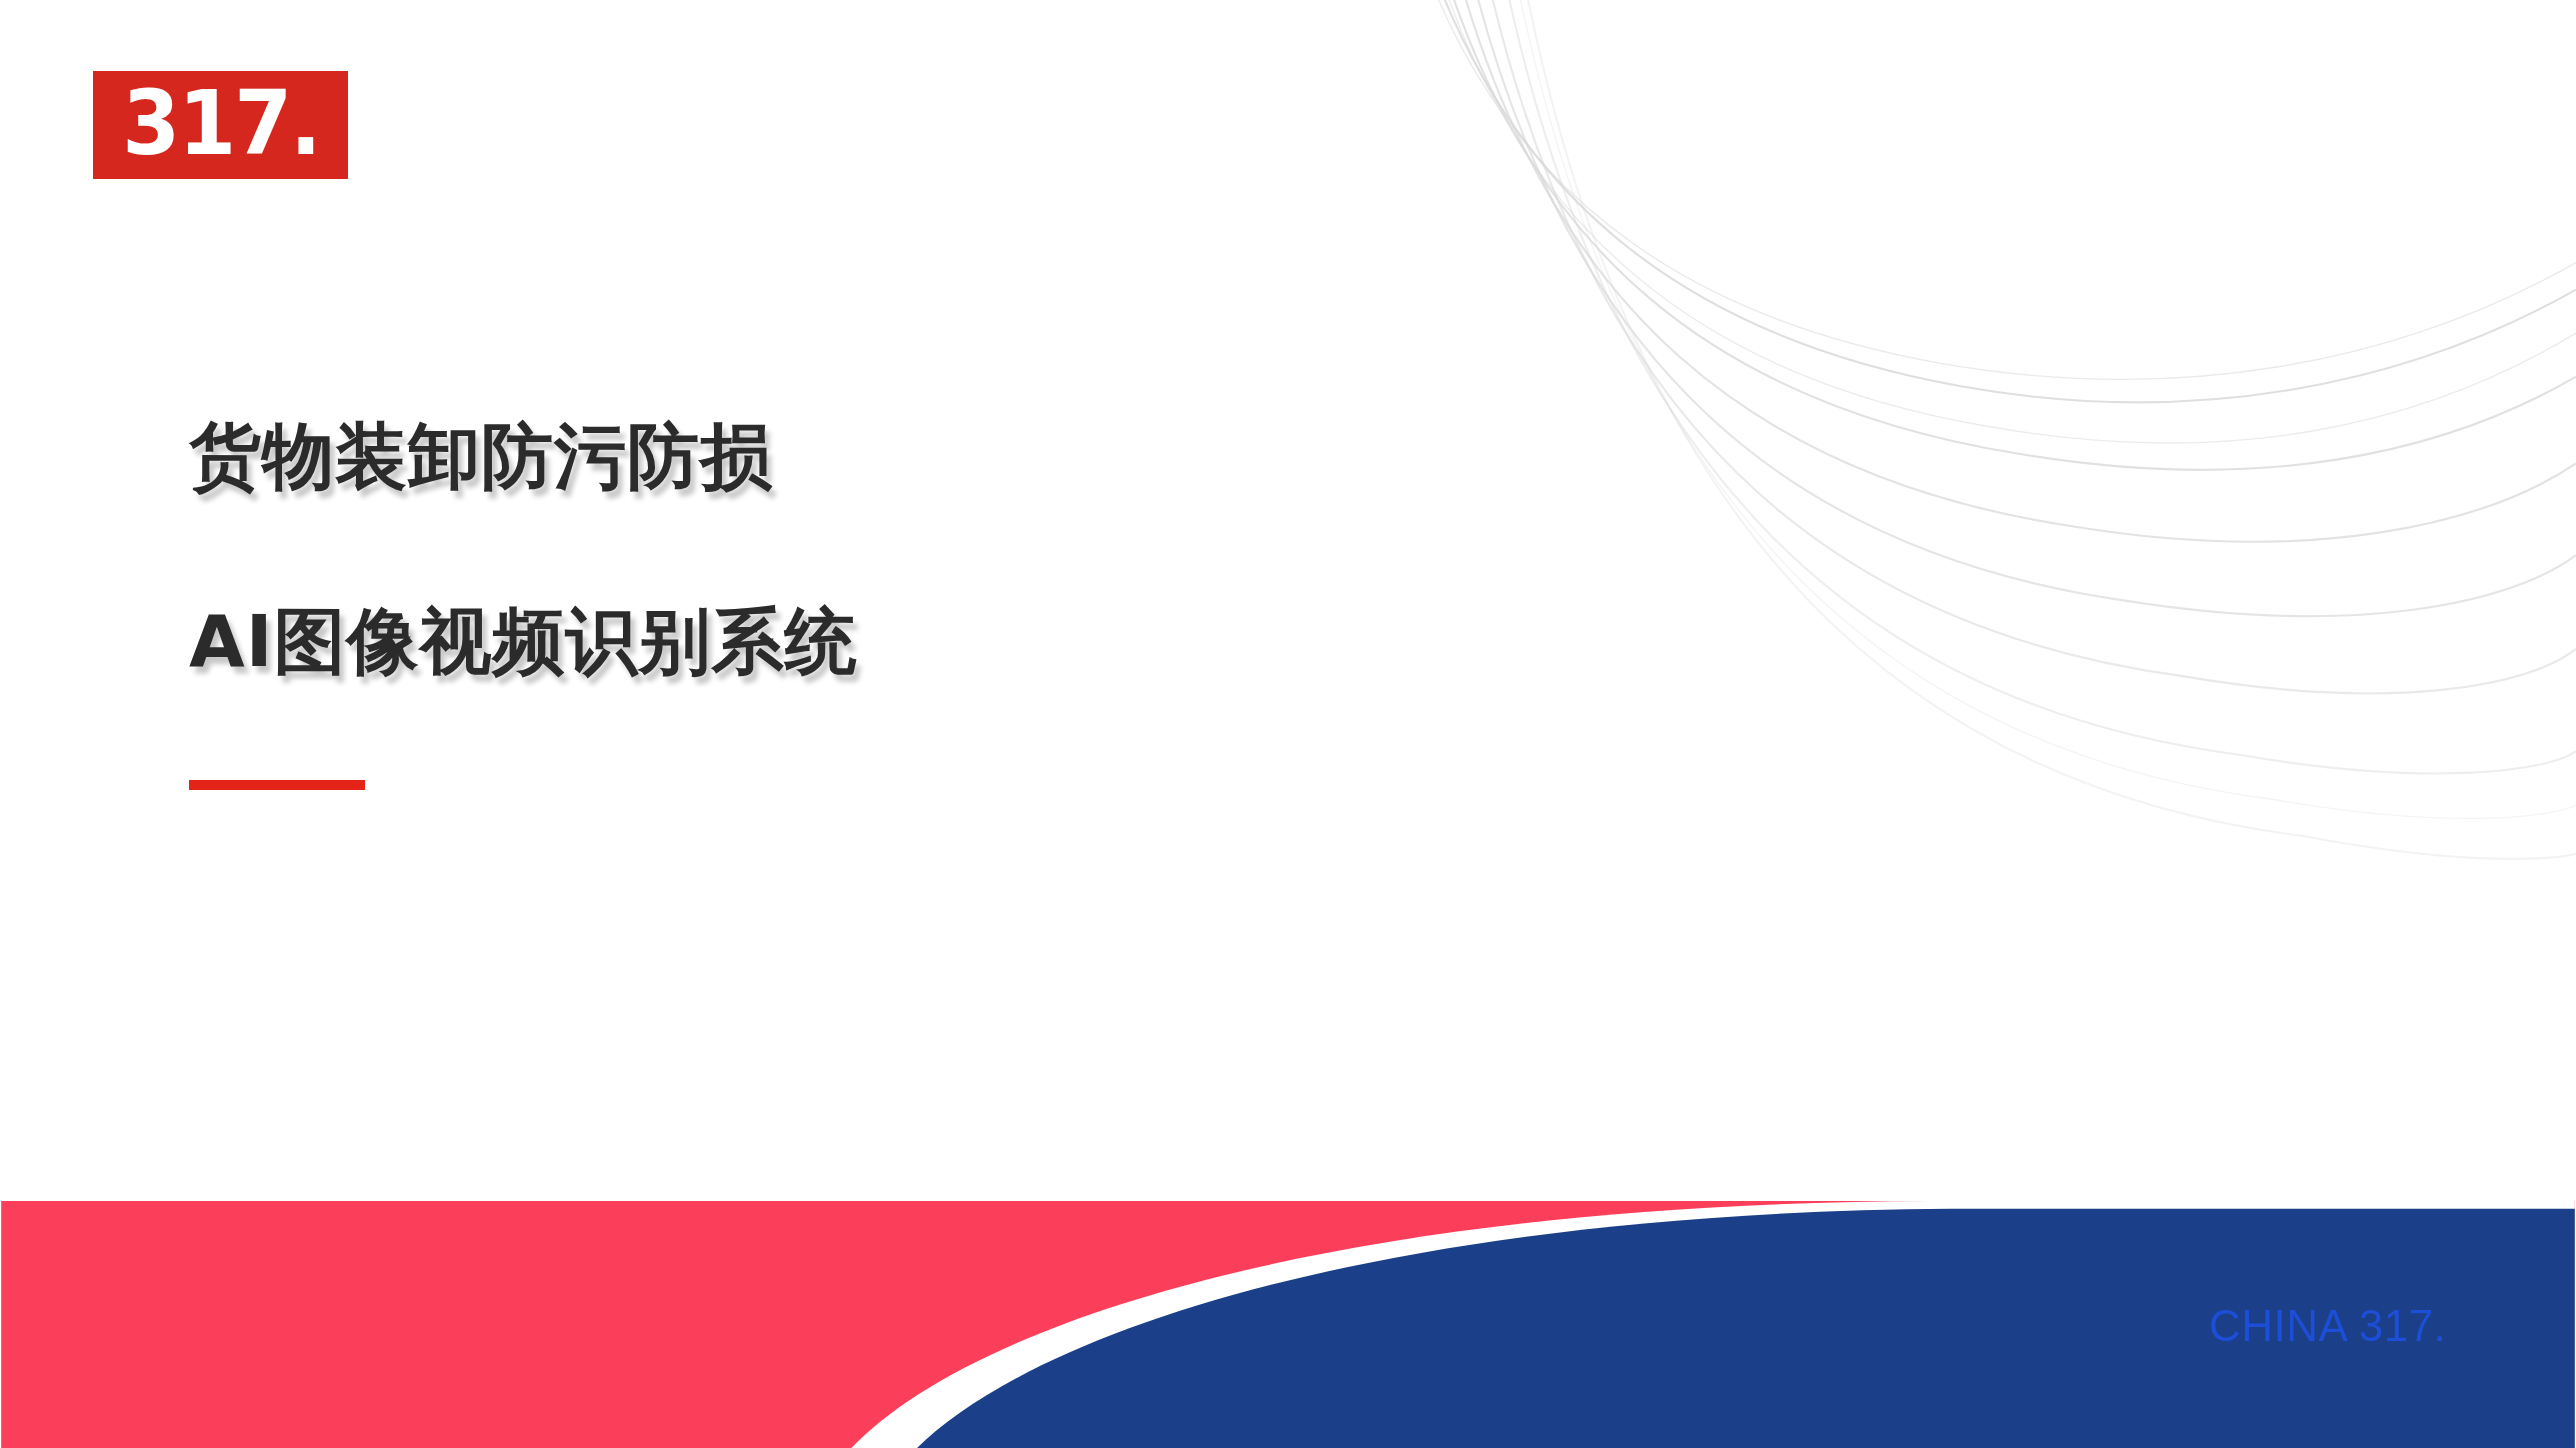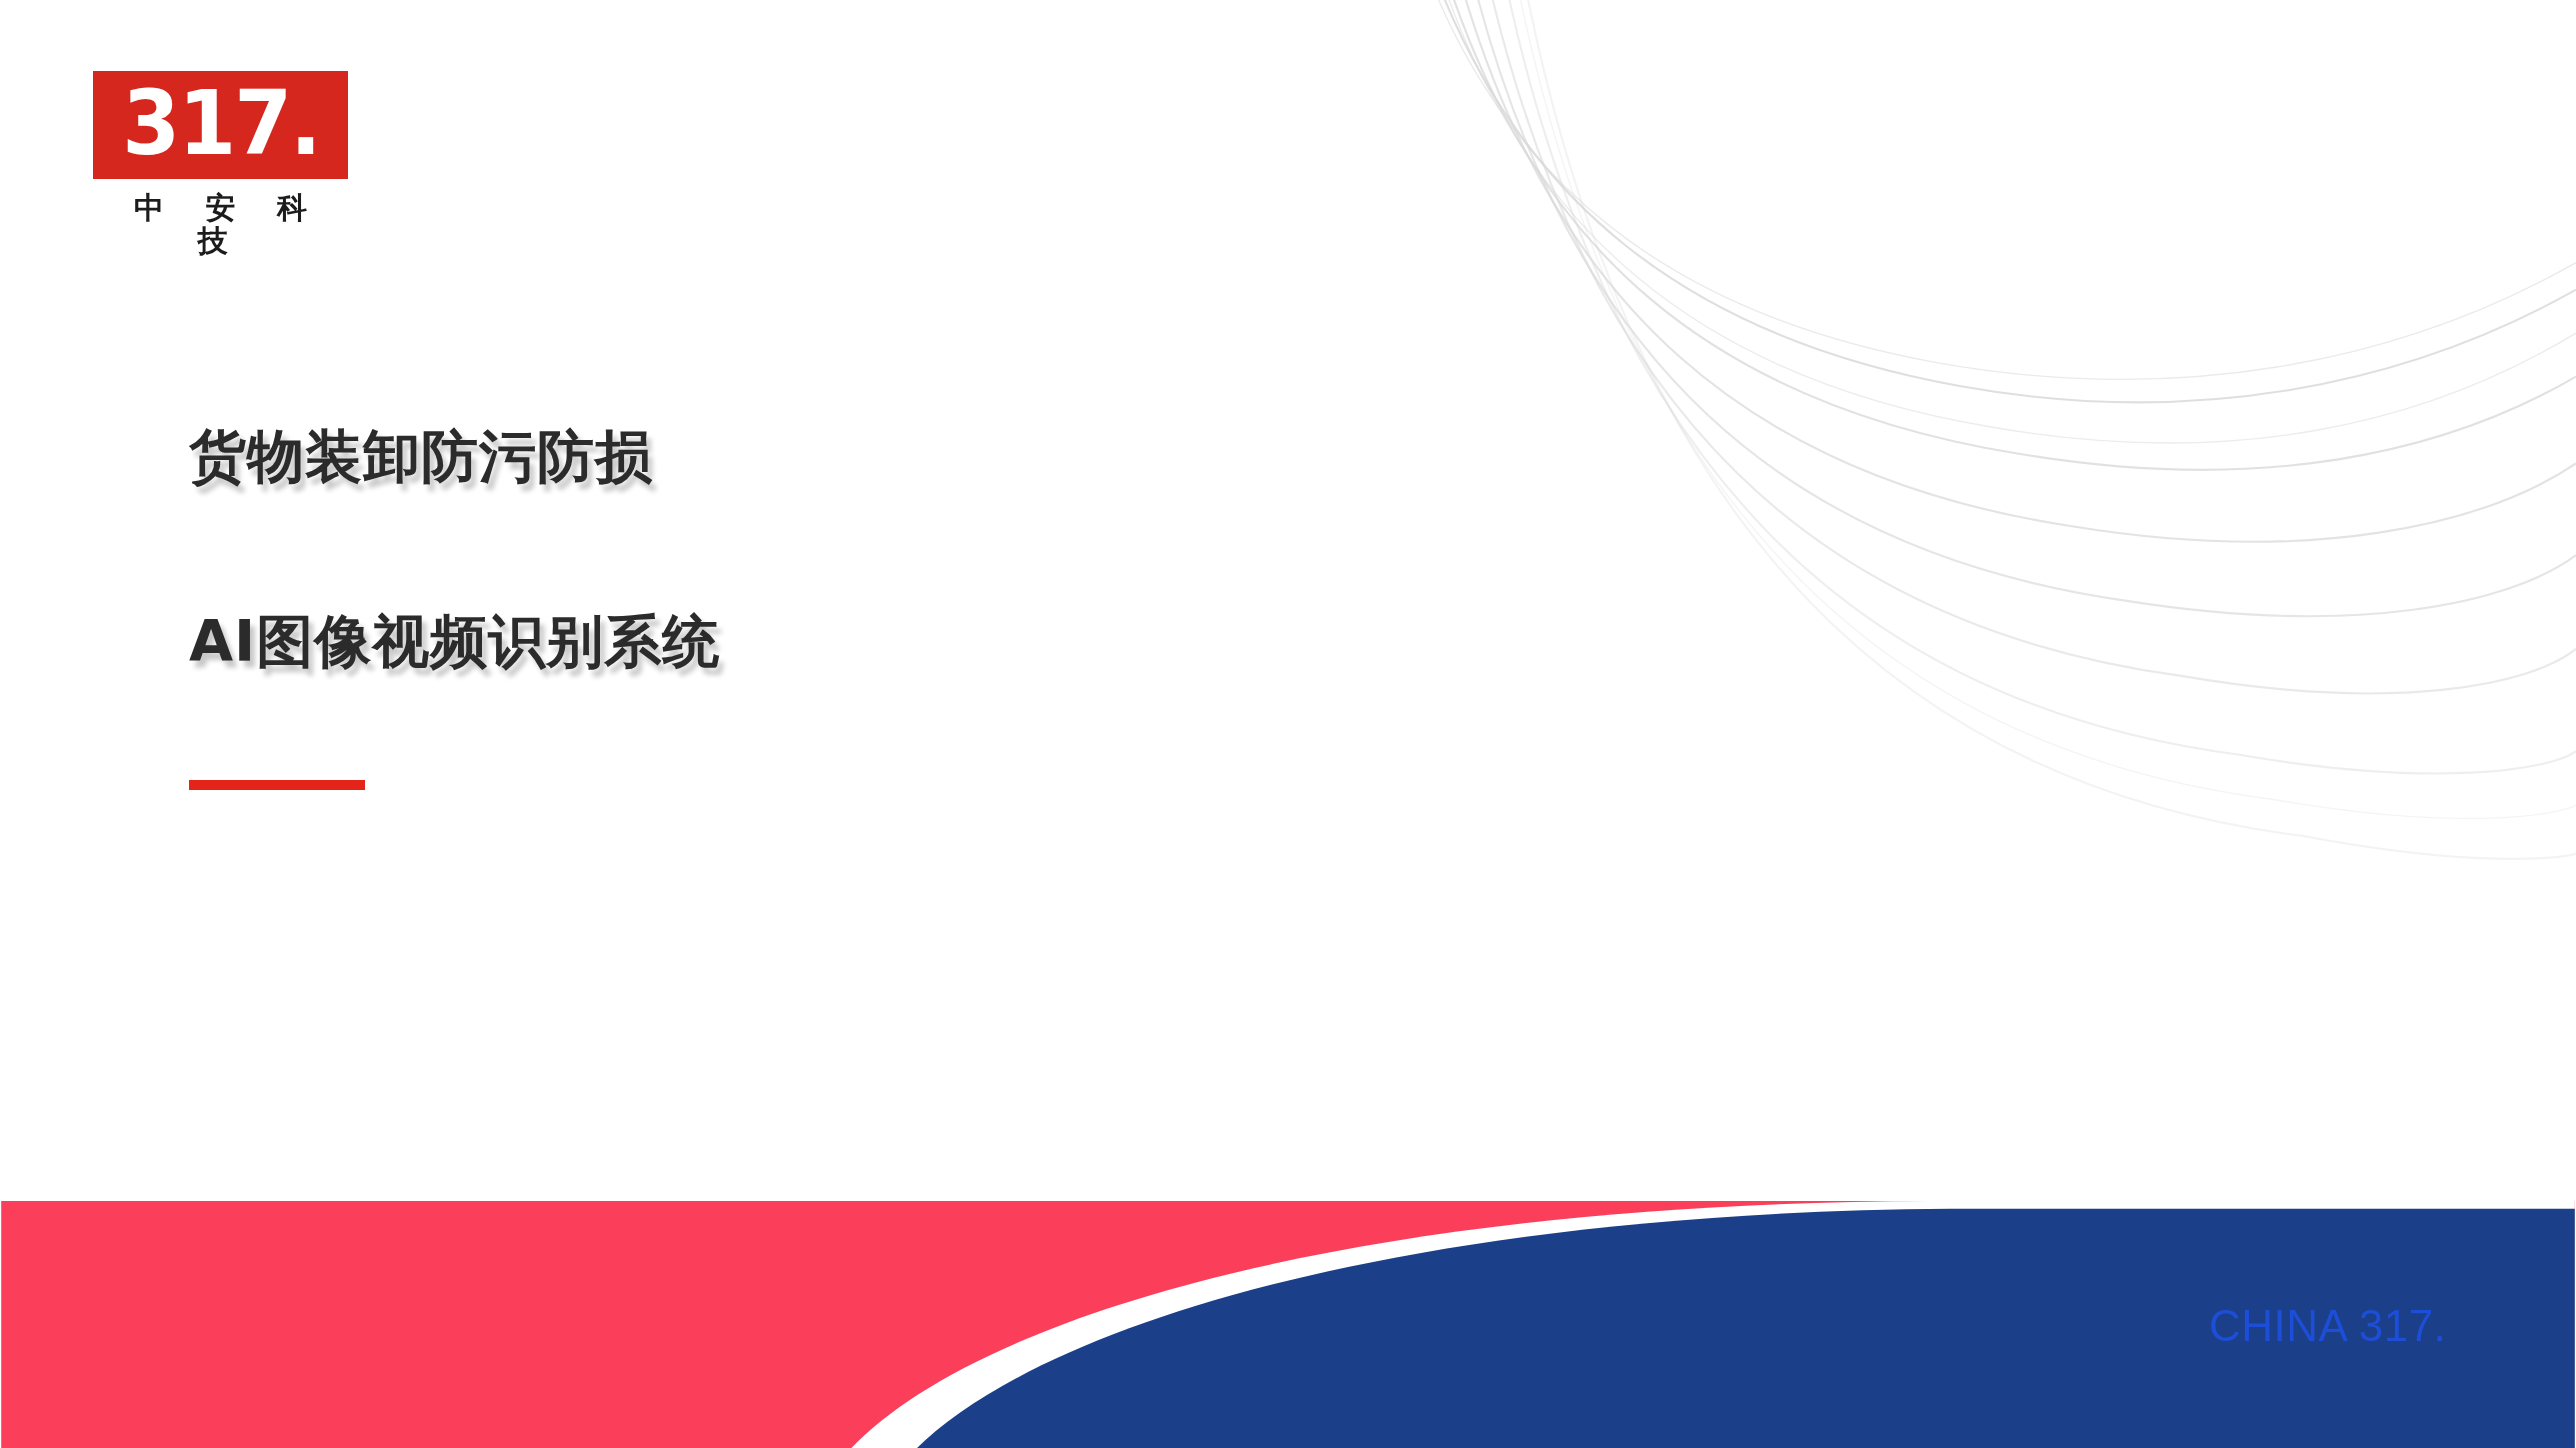--- a/index.html
+++ b/index.html
@@ -70,21 +70,21 @@
   #headline {
     position: absolute;
     left: 189px;
     top: 404px;
     width: 1352px;
   }
   .title-line {
     color: #2b2b2b;
     font-family: "DejaVu Sans", "Liberation Sans", sans-serif;
     font-weight: 700;
-    font-size: 57px;
+    font-size: 72px;
     line-height: 104px;
     letter-spacing: 1px;
     white-space: nowrap;
     text-shadow: 4.8px 6.8px 4.8px rgba(0,0,0,0.22);
   }
   #title-line-2 { margin-top: 81px; }
 
   #rule {
     position: absolute;
     left: 189px;
@@ -152,21 +152,20 @@
         <path d="M156,-40 C 246,240 432,392 730,442 C 980,486 1180,440 1337,345" opacity="0.5"></path>
         <path d="M236,-40 C 345,532 630,778 1024,828 C 1208,860 1312,846 1337,834" opacity="0.28"></path>
       </g>
     </svg>
   </div>
 
   <div id="logo">
     <div id="logo-mark">
       <span id="logo-mark-text">317.</span>
     </div>
-    <div id="logo-sub">中 安 科 技</div>
   </div>
 
   <div id="headline">
     <div class="title-line" id="title-line-1">货物装卸防污防损</div>
     <div class="title-line" id="title-line-2">AI图像视频识别系统</div>
   </div>
 
   <div id="rule"></div>
 
 

